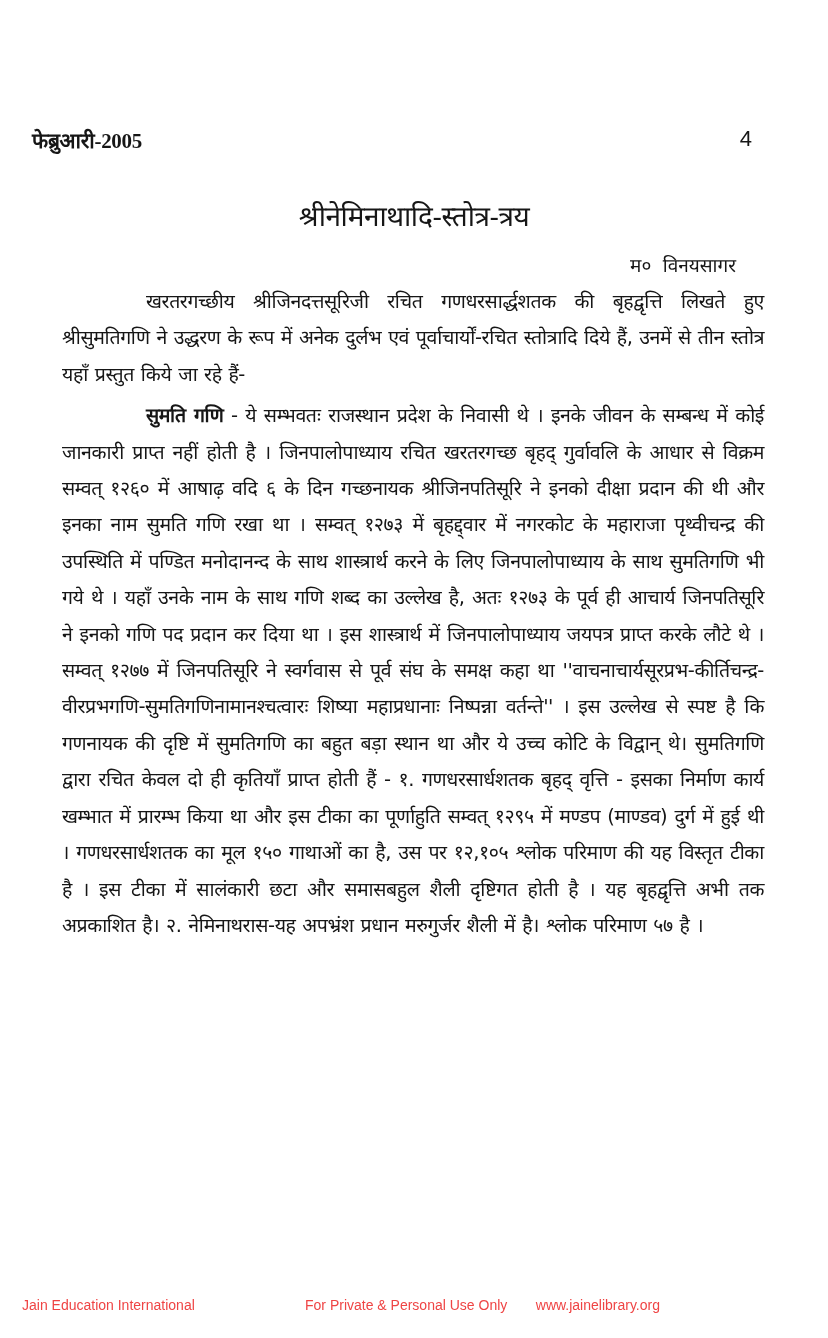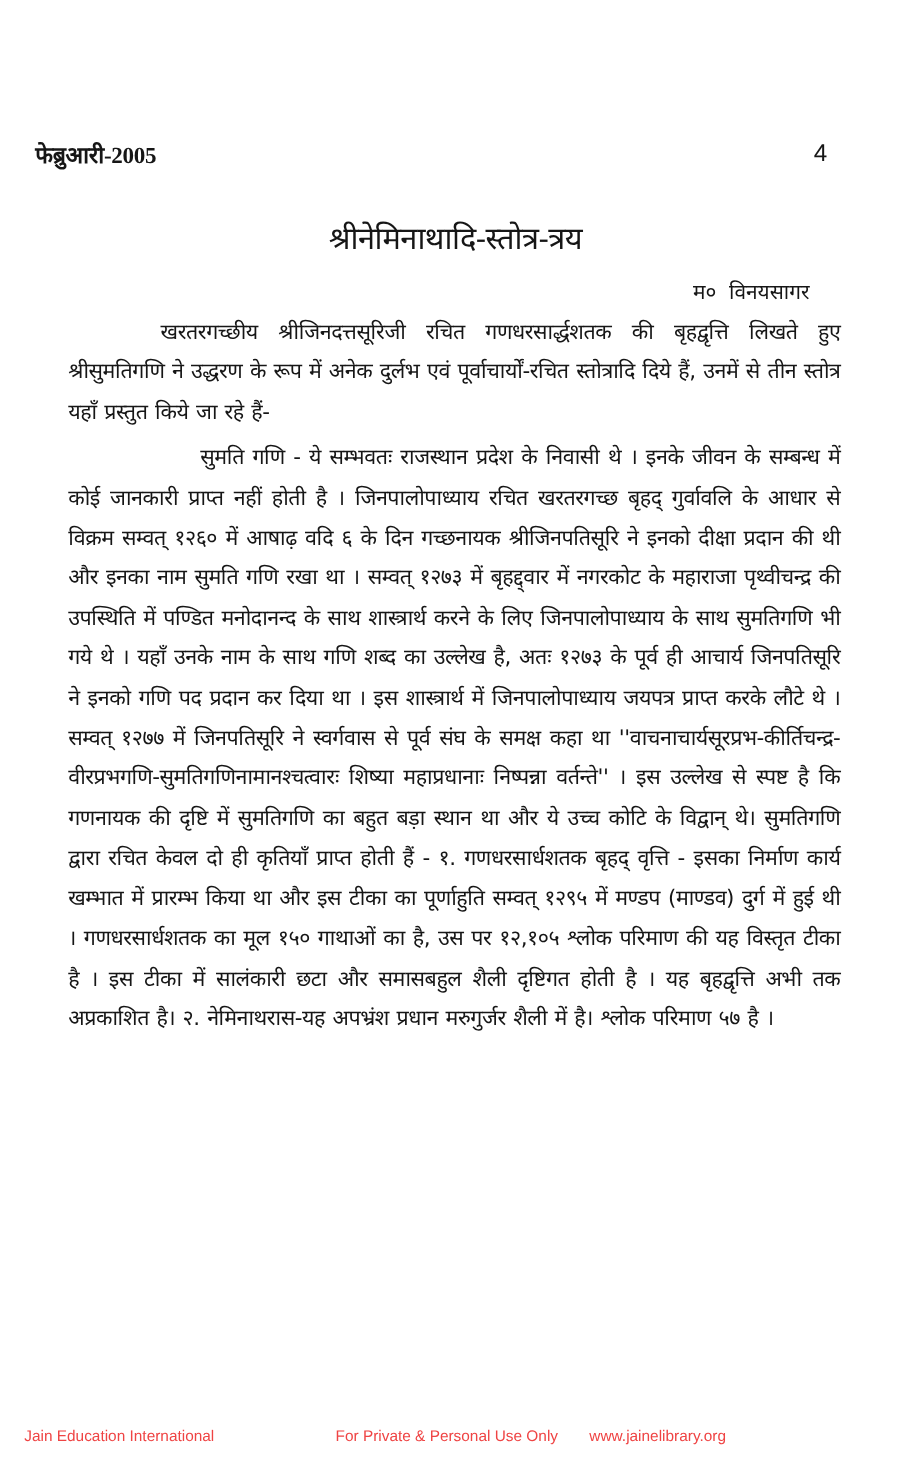--- a/index.html
+++ b/index.html
@@ -68,22 +68,21 @@
       word-spacing: 1px;
     }
     .body-text p {
       margin: 0;
       text-indent: 84px;
     }
     .body-text p + p {
       margin-top: 5px;
     }
     .lead-term {
-      font-weight: normal;
-      margin-left: 36px;
+      font-weight: bold;
     }
     .footer {
       position: absolute;
       top: 1297px;
       left: 0;
       width: 664px;
       height: 20px;
       font-family: "Liberation Sans", sans-serif;
       font-size: 14px;
       color: #ef4444;

